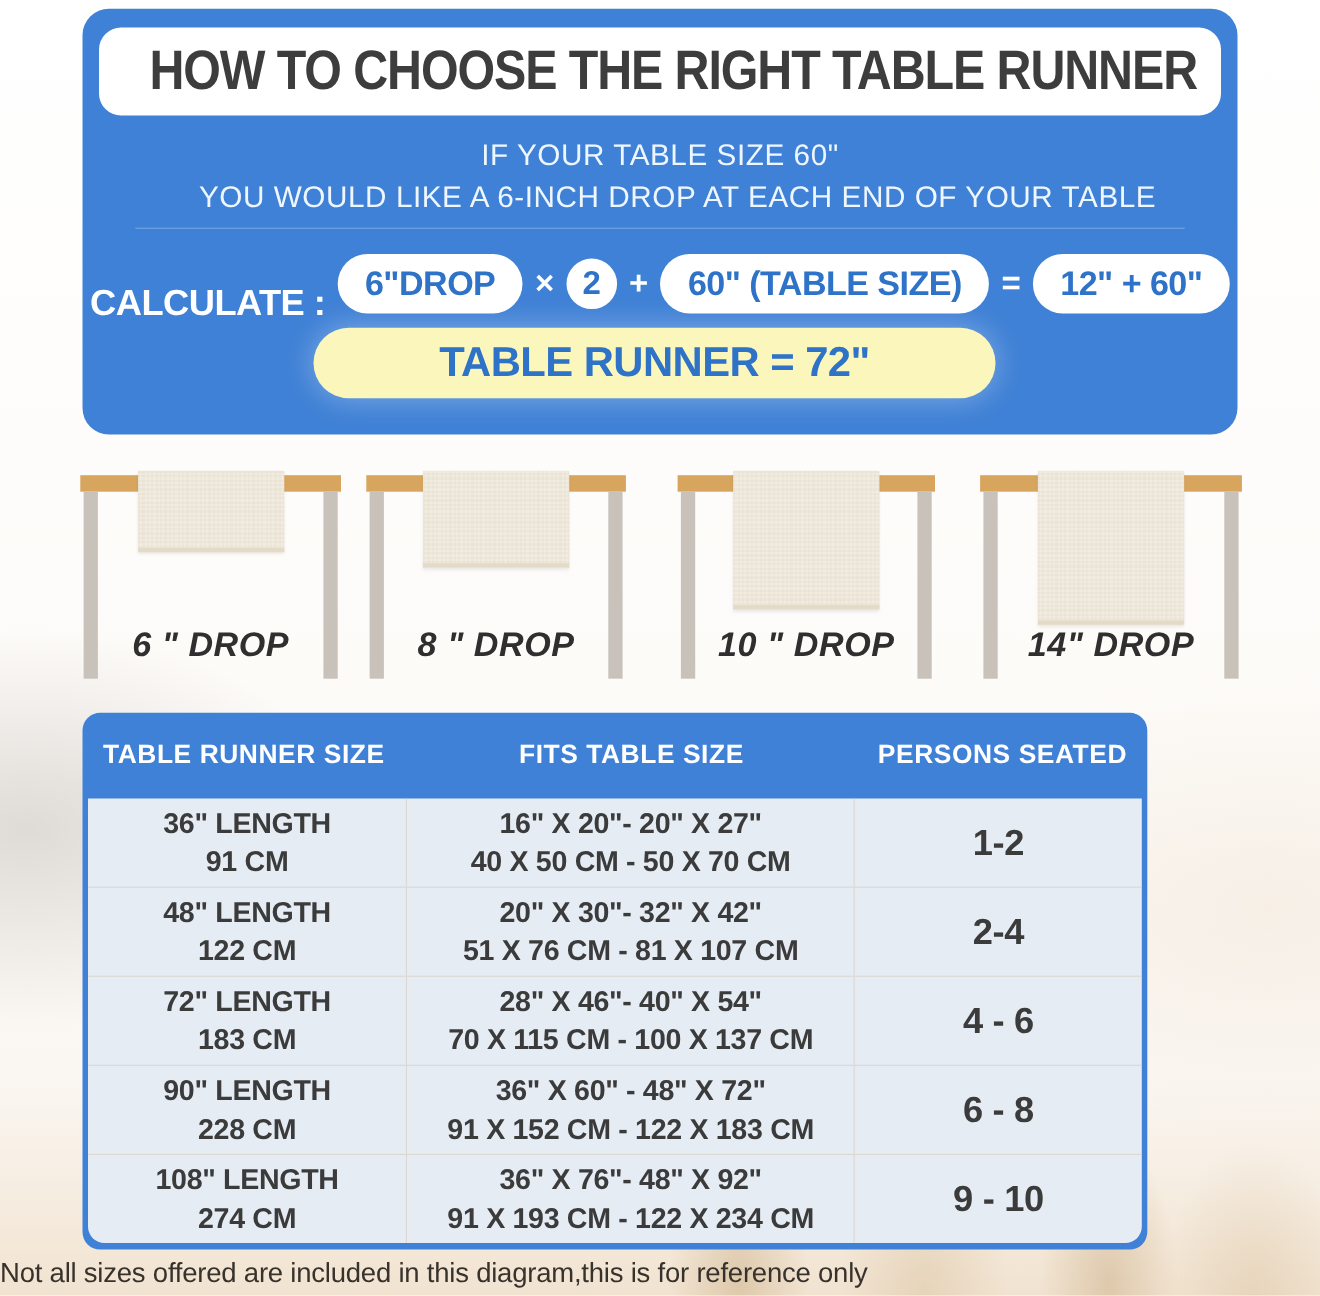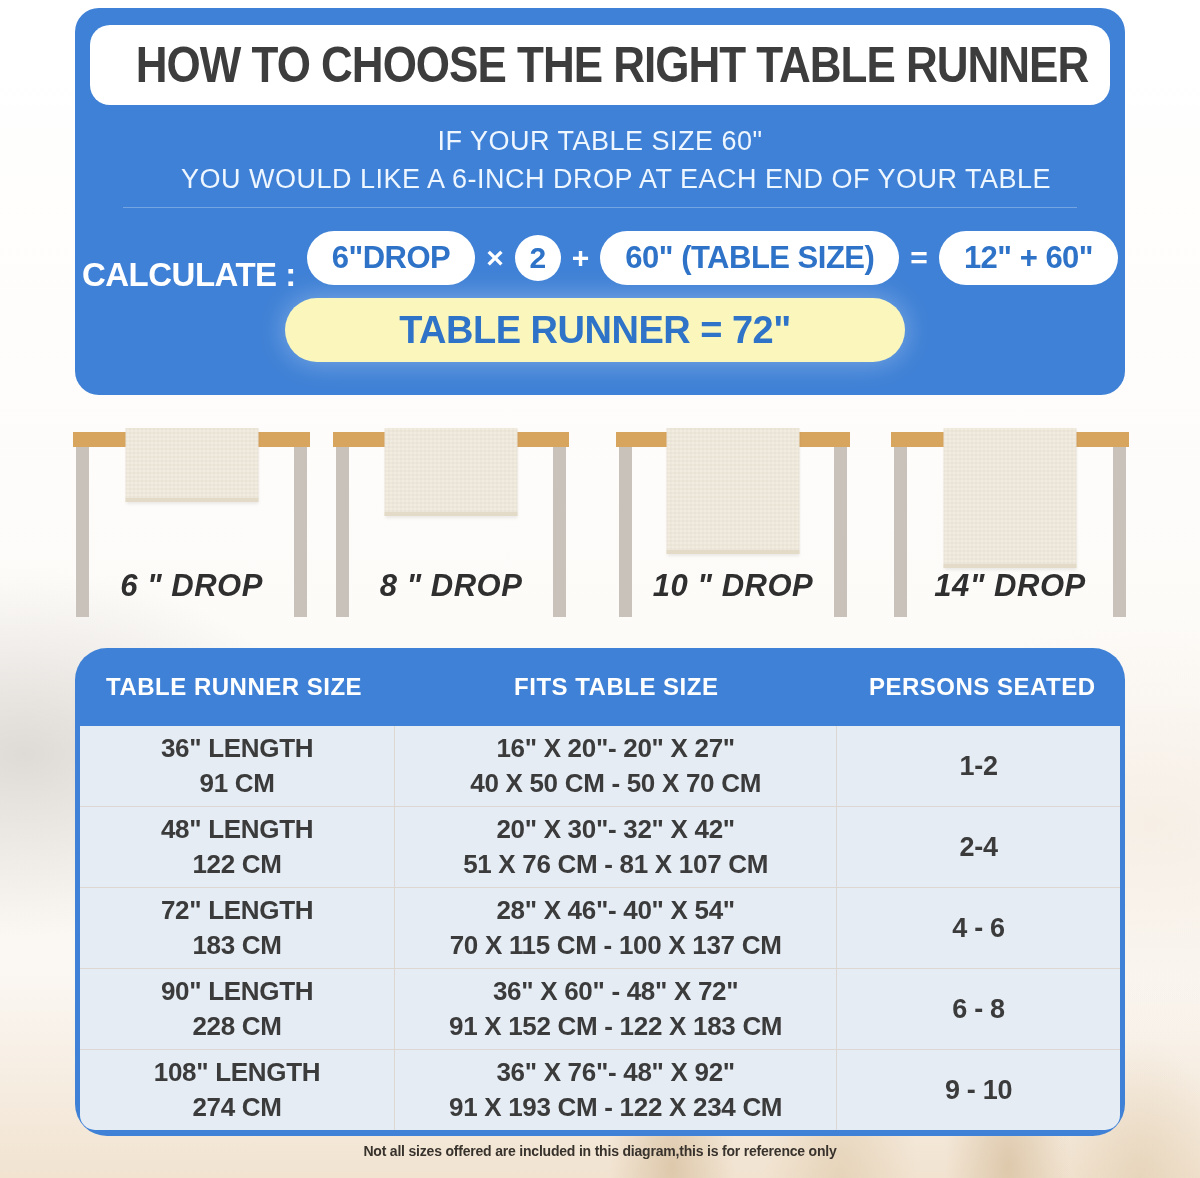--- a/index.html
+++ b/index.html
@@ -62,39 +62,39 @@
                      repeating-linear-gradient(90deg, rgba(120,110,90,0.03) 0 2px, rgba(255,255,255,0) 2px 4px);
     border-bottom:4px solid #E3DBC8; box-shadow:0 2px 3px rgba(0,0,0,0.08); }
   .runner-6  { height:74px; }
   .runner-8  { height:88px; }
   .runner-10 { height:126px; }
   .runner-14 { height:140px; }
   .drop-label { position:absolute; top:140px; left:0; width:100%; text-align:center;
     font-size:31px; font-weight:bold; font-style:italic; color:#2f2f2f; letter-spacing:0.5px; white-space:nowrap; }
 
   
-  .sizetable { position:absolute; left:75px; top:648px; width:1050px; height:488px;
-    background:#3F81D6; border-radius:32px; }
+  .sizetable { position:absolute; left:75px; top:648px; width:968px; height:488px;
+    background:#3F81D6; border-radius:16px; }
   .thead { position:absolute; left:0; top:0; width:100%; height:78px; display:flex; align-items:center; }
   .th { text-align:center; color:#ffffff; font-weight:bold; font-size:24px; letter-spacing:0.5px; }
   .c1 { width:30.3%; }
   .c2 { width:42.5%; }
   .c3 { width:27.2%; }
   .tbody { position:absolute; left:5px; right:5px; top:78px; bottom:6px;
     background:rgba(253,251,248,0.88); border-radius:0 0 15px 15px;
     display:flex; flex-direction:column; overflow:hidden; }
   .trow { flex:1; display:flex; align-items:stretch; }
   .trow + .trow { border-top:1px solid #DCD7D1; }
   .td { display:flex; flex-direction:column; align-items:center; justify-content:center; gap:3px;
     color:#3b3b3b; font-weight:bold; font-size:26px; letter-spacing:-0.3px; line-height:1.2; }
   .td.c1, .td.c2 { border-right:1px solid #DCD7D1; }
-  .td.c3 { font-size:27px; }
-
-  .footer-note { position:absolute; left:0; top:1143px; width:100%; text-align:center;
-    font-size:14px; font-weight:bold; color:#38322c; letter-spacing:-0.2px; }
+  .td.c3 { font-size:33px; }
+
+  .footer-note { position:absolute; left:0; top:1143px; width:100%; text-align:left;
+    font-size:25px; font-weight:normal; color:#38322c; letter-spacing:-0.2px; }
 </style>
 </head>
 <body>
 
 <div class="stage">
   <div class="bgfx"></div>
 
   <section class="banner">
     <div class="title-box">
       <span class="title">HOW TO CHOOSE THE RIGHT TABLE RUNNER</span>

